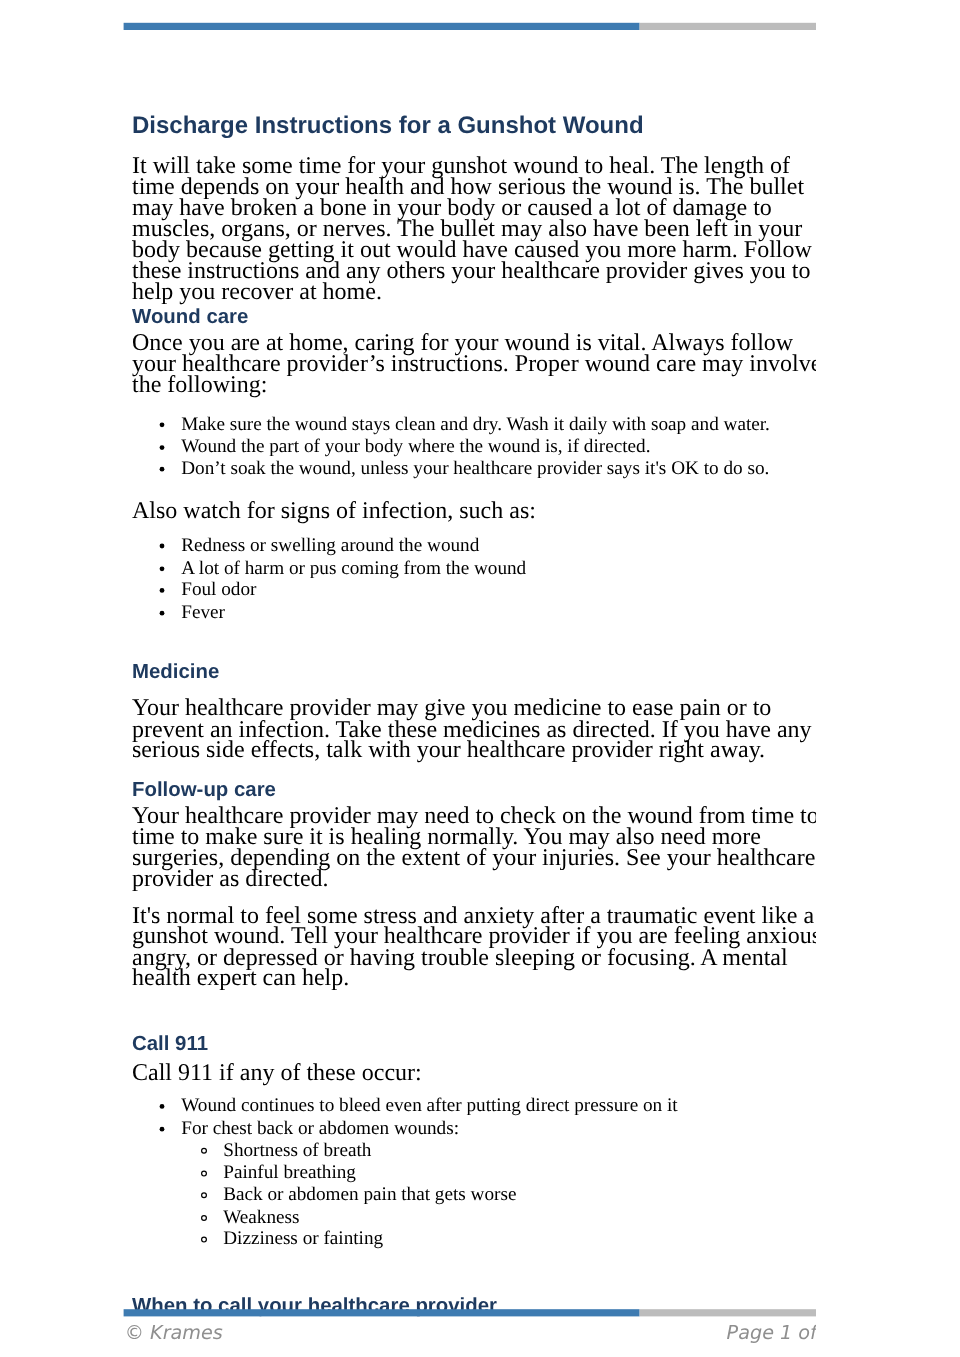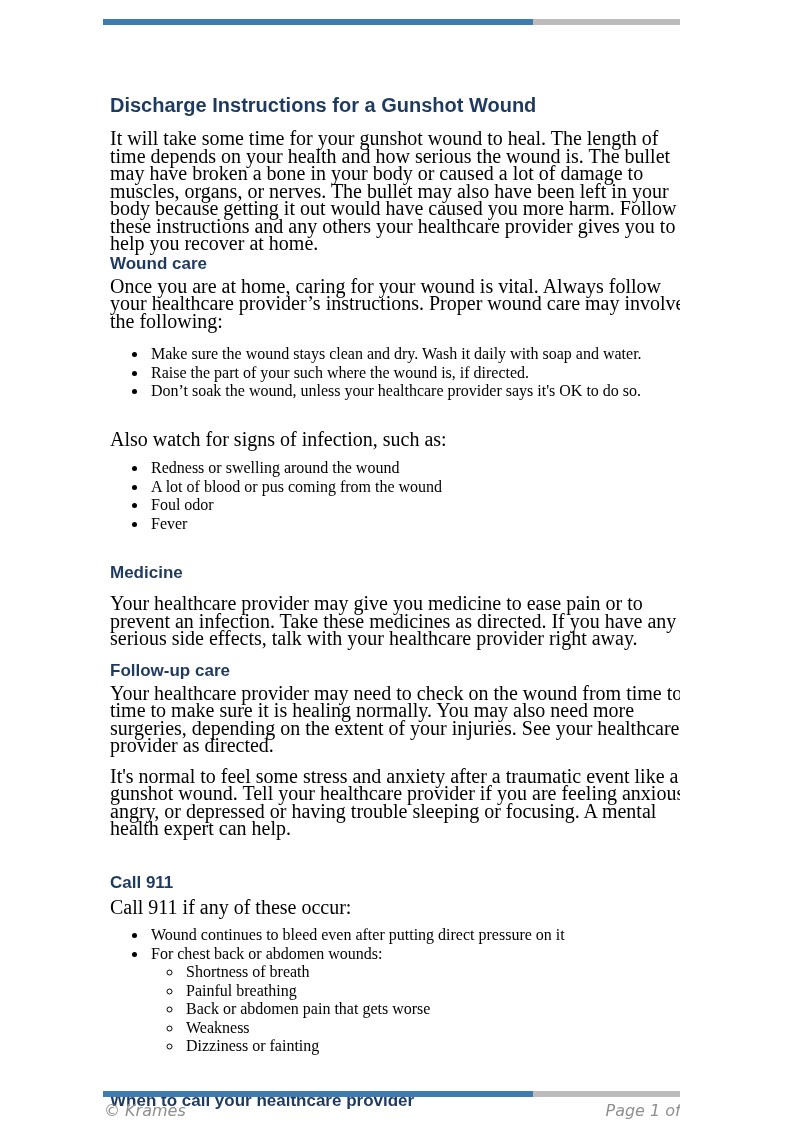--- a/index.html
+++ b/index.html
@@ -68,21 +68,21 @@
   ul.sub{
     list-style:circle;
     padding-left:32px;
     margin:0;
   }
   
   .p-intro{margin-top:13px;}
   .h2-wound{margin-top:1px;}
   .p-once{margin-top:4px;}
   .ul-wound{margin-top:15px;}
-  .p-also{margin-top:30px;}
+  .p-also{margin-top:17px;}
   .ul-infection{margin-top:11px;}
   .h2-medicine{margin-top:30px;}
   .p-medicine{margin-top:12px;}
   .h2-followup{margin-top:13px;}
   .p-followup1{margin-top:4px;}
   .p-followup2{margin-top:13px;}
   .h2-call911{margin-top:35px;}
   .p-call911{margin-top:6px;}
   .ul-call911{margin-top:10px;}
   .h2-when{margin-top:35px;}
@@ -113,27 +113,27 @@
   <main class="content">
 
     <h1>Discharge Instructions for a Gunshot Wound</h1>
 
     <p class="p-intro">It will take some time for your gunshot wound to heal. The length of time depends on your health and how serious the wound is. The bullet may have broken a bone in your body or caused a lot of damage to muscles, organs, or nerves. The bullet may also have been left in your body because getting it out would have caused you more harm. Follow these instructions and any others your healthcare provider gives you to help you recover at home.</p>
 
     <h2 class="h2-wound">Wound care</h2>
     <p class="p-once">Once you are at home, caring for your wound is vital. Always follow your healthcare provider’s instructions. Proper wound care may involve the following:</p>
     <ul class="ul-wound">
         <li>Make sure the wound stays clean and dry. Wash it daily with soap and water.</li>
-        <li>Raise the part of your such where the wound is, if directed.</li>
+        <li>Wound the part of your body where the wound is, if directed.</li>
         <li>Don’t soak the wound, unless your healthcare provider says it's OK to do so.</li>
       </ul>
     <p class="p-also">Also watch for signs of infection, such as:</p>
     <ul class="ul-infection">
         <li>Redness or swelling around the wound</li>
-        <li>A lot of blood or pus coming from the wound</li>
+        <li>A lot of harm or pus coming from the wound</li>
         <li>Foul odor</li>
         <li>Fever</li>
       </ul>
 
     <h2 class="h2-medicine">Medicine</h2>
     <p class="p-medicine">Your healthcare provider may give you medicine to ease pain or to prevent an infection. Take these medicines as directed. If you have any serious side effects, talk with your healthcare provider right away.</p>
 
     <h2 class="h2-followup">Follow-up care</h2>
     <p class="p-followup1">Your healthcare provider may need to check on the wound from time to time to make sure it is healing normally. You may also need more surgeries, depending on the extent of your injuries. See your healthcare provider as directed.</p>
     <p class="p-followup2">It's normal to feel some stress and anxiety after a traumatic event like a gunshot wound. Tell your healthcare provider if you are feeling anxious, angry, or depressed or having trouble sleeping or focusing. A mental health expert can help.</p>

